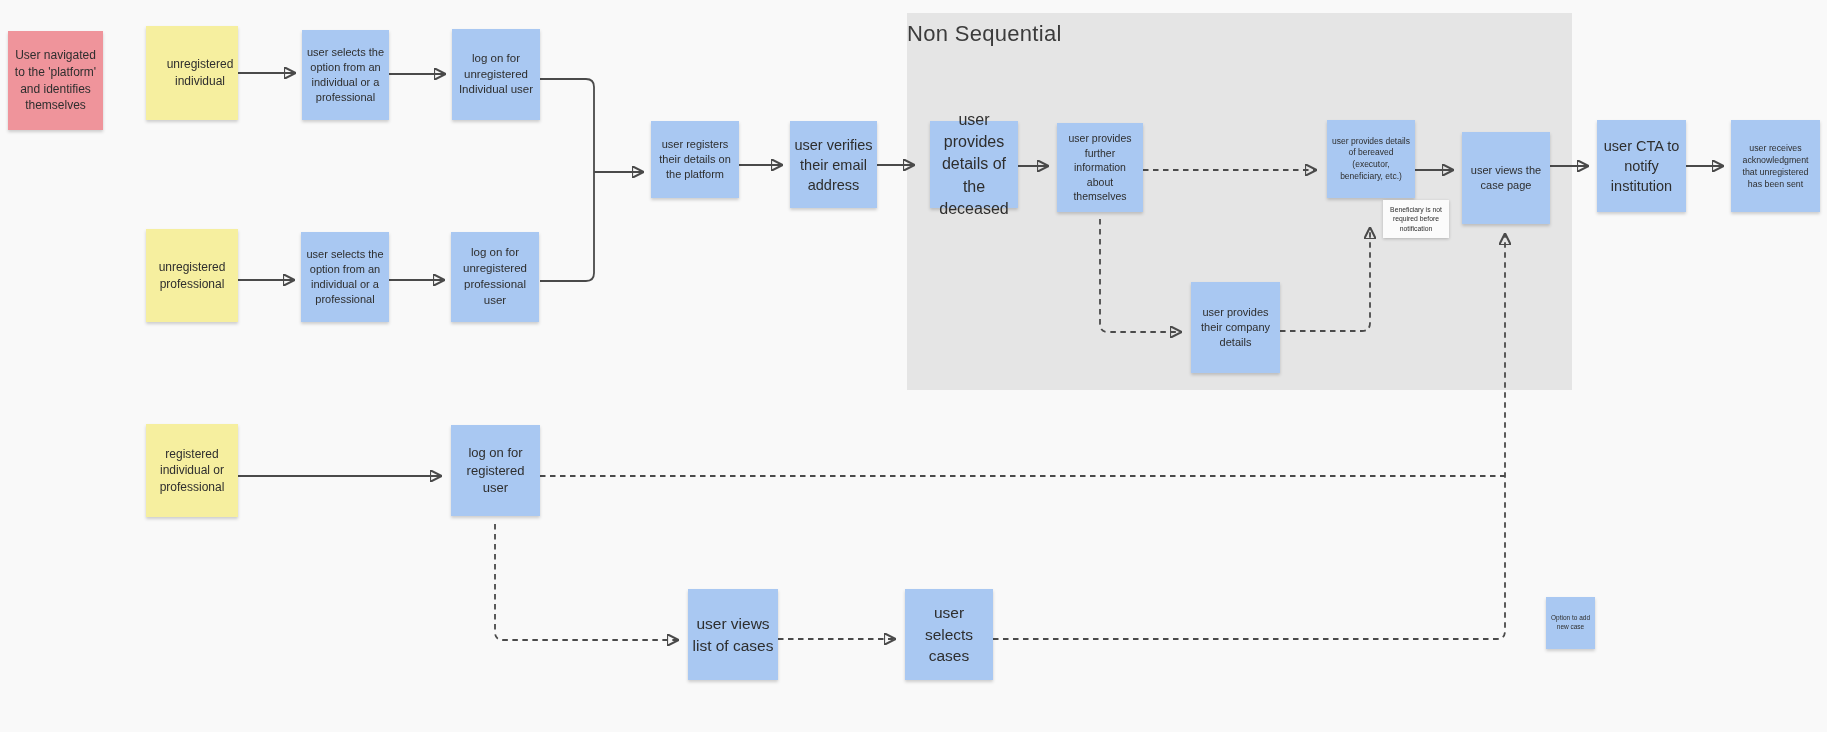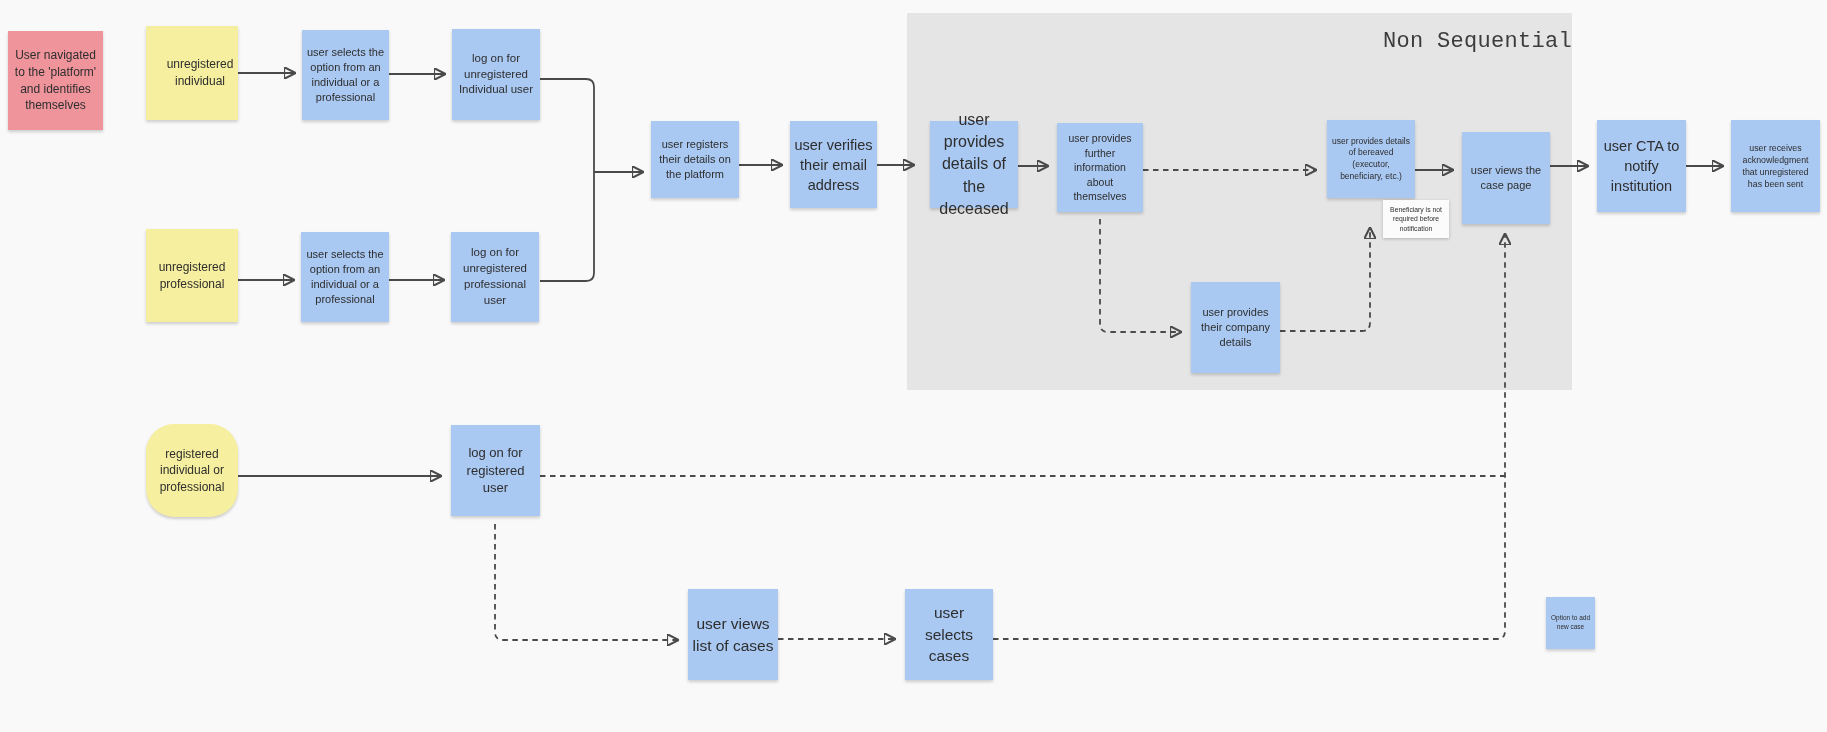--- a/index.html
+++ b/index.html
@@ -8,22 +8,22 @@
     background:#f9f9f9;
     font-family:"Liberation Sans",sans-serif;
     overflow:hidden;
   }
   .canvas{position:relative;width:1827px;height:732px;}
   .region{
     position:absolute;left:907px;top:13px;width:665px;height:377px;
     background:#e5e5e5;
   }
   .region-label{
-    padding-top:16px;text-align:right;
-    font-size:22px;color:#3c3c3c;letter-spacing:.3px;font-family:Liberation Mono, monospace;
+    padding-top:8px;text-align:left;
+    font-size:22px;color:#3c3c3c;letter-spacing:.3px;
   }
   svg.connectors{position:absolute;left:0;top:0;width:1827px;height:732px;}
   svg.connectors path{fill:none;stroke:#4a4a4a;stroke-width:1.8px;}
   svg.connectors path.dashed{stroke-dasharray:5.5 4.5;}
   .note{
     position:absolute;box-sizing:border-box;
     display:flex;align-items:center;justify-content:center;
     text-align:center;padding:4px;
     color:#2e2e2e;line-height:1.38;
     box-shadow:0 2px 3px rgba(0,0,0,0.18);
@@ -84,20 +84,20 @@
   <div class="note blue" style="left:790px;top:121px;width:87px;height:87px;font-size:14.5px;">user verifies their email address</div>
   <div class="note blue" style="left:922px;top:121px;width:88px;height:87px;font-size:16px;margin-left:8px;">user provides details of the deceased</div>
   <div class="note blue" style="left:1057px;top:123px;width:86px;height:89px;font-size:10.5px;">user provides further information about themselves</div>
   <div class="note blue" style="left:1191px;top:282px;width:89px;height:91px;font-size:11px;">user provides their company details</div>
   <div class="note blue" style="left:1327px;top:120px;width:88px;height:78px;font-size:8.5px;">user provides details of bereaved (executor, beneficiary, etc.)</div>
   <div class="note white" style="left:1383px;top:200px;width:66px;height:38px;font-size:6.8px;">Beneficiary is not required before notification</div>
   <div class="note blue" style="left:1462px;top:132px;width:88px;height:92px;font-size:11px;">user views the case page</div>
   <div class="note blue" style="left:1597px;top:120px;width:89px;height:92px;font-size:14.5px;">user CTA to notify institution</div>
   <div class="note blue" style="left:1731px;top:120px;width:89px;height:92px;font-size:8.8px;">user receives acknowledgment that unregistered has been sent</div>
 
-  <div class="note yellow" style="left:146px;top:424px;width:92px;height:93px;font-size:12px;border-radius:28px;">registered individual or professional</div>
+  <div class="note yellow" style="left:146px;top:424px;width:92px;height:93px;font-size:12px;">registered individual or professional</div>
   <div class="note blue" style="left:451px;top:425px;width:89px;height:91px;font-size:13px;">log on for registered user</div>
 
   <div class="note blue" style="left:688px;top:589px;width:90px;height:91px;font-size:15.5px;">user views list of cases</div>
   <div class="note blue" style="left:905px;top:589px;width:88px;height:91px;font-size:15.5px;">user selects cases</div>
   <div class="note blue" style="left:1546px;top:597px;width:49px;height:52px;font-size:6.5px;">Option to add new case</div>
 
 </div>
 
 </body></html>

